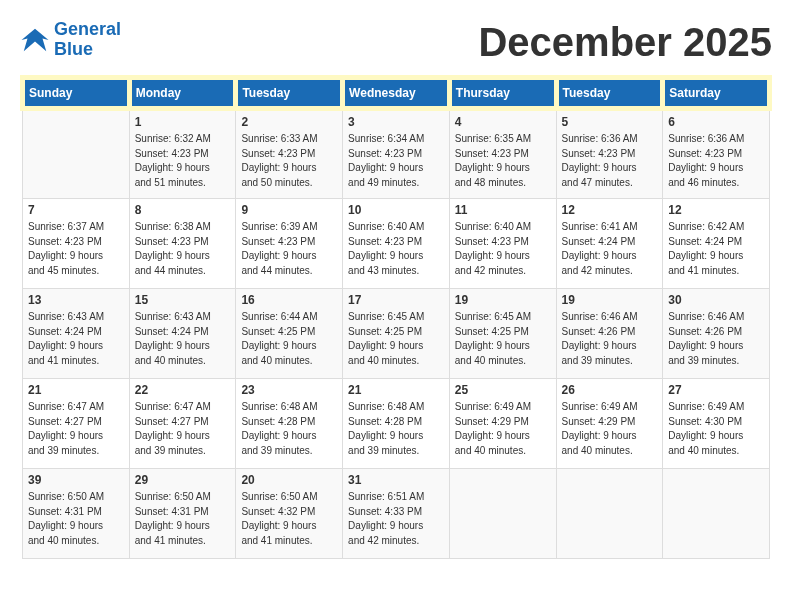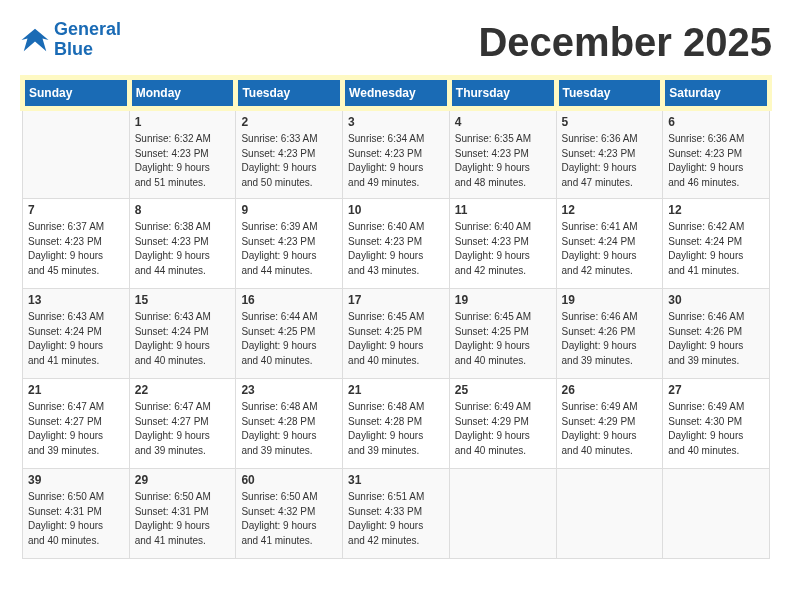--- a/index.html
+++ b/index.html
@@ -240,21 +240,21 @@
       <tr>
         <td>
           <span class="day-num">39</span>
           <div class="day-info">Sunrise: 6:50 AM<br>Sunset: 4:31 PM<br>Daylight: 9 hours<br>and 40 minutes.</div>
         </td>
         <td>
           <span class="day-num">29</span>
           <div class="day-info">Sunrise: 6:50 AM<br>Sunset: 4:31 PM<br>Daylight: 9 hours<br>and 41 minutes.</div>
         </td>
         <td>
-          <span class="day-num">60</span>
+          <span class="day-num">20</span>
           <div class="day-info">Sunrise: 6:50 AM<br>Sunset: 4:32 PM<br>Daylight: 9 hours<br>and 41 minutes.</div>
         </td>
         <td>
           <span class="day-num">31</span>
           <div class="day-info">Sunrise: 6:51 AM<br>Sunset: 4:33 PM<br>Daylight: 9 hours<br>and 42 minutes.</div>
         </td>
         <td></td>
         <td></td>
         <td></td>
       </tr>

